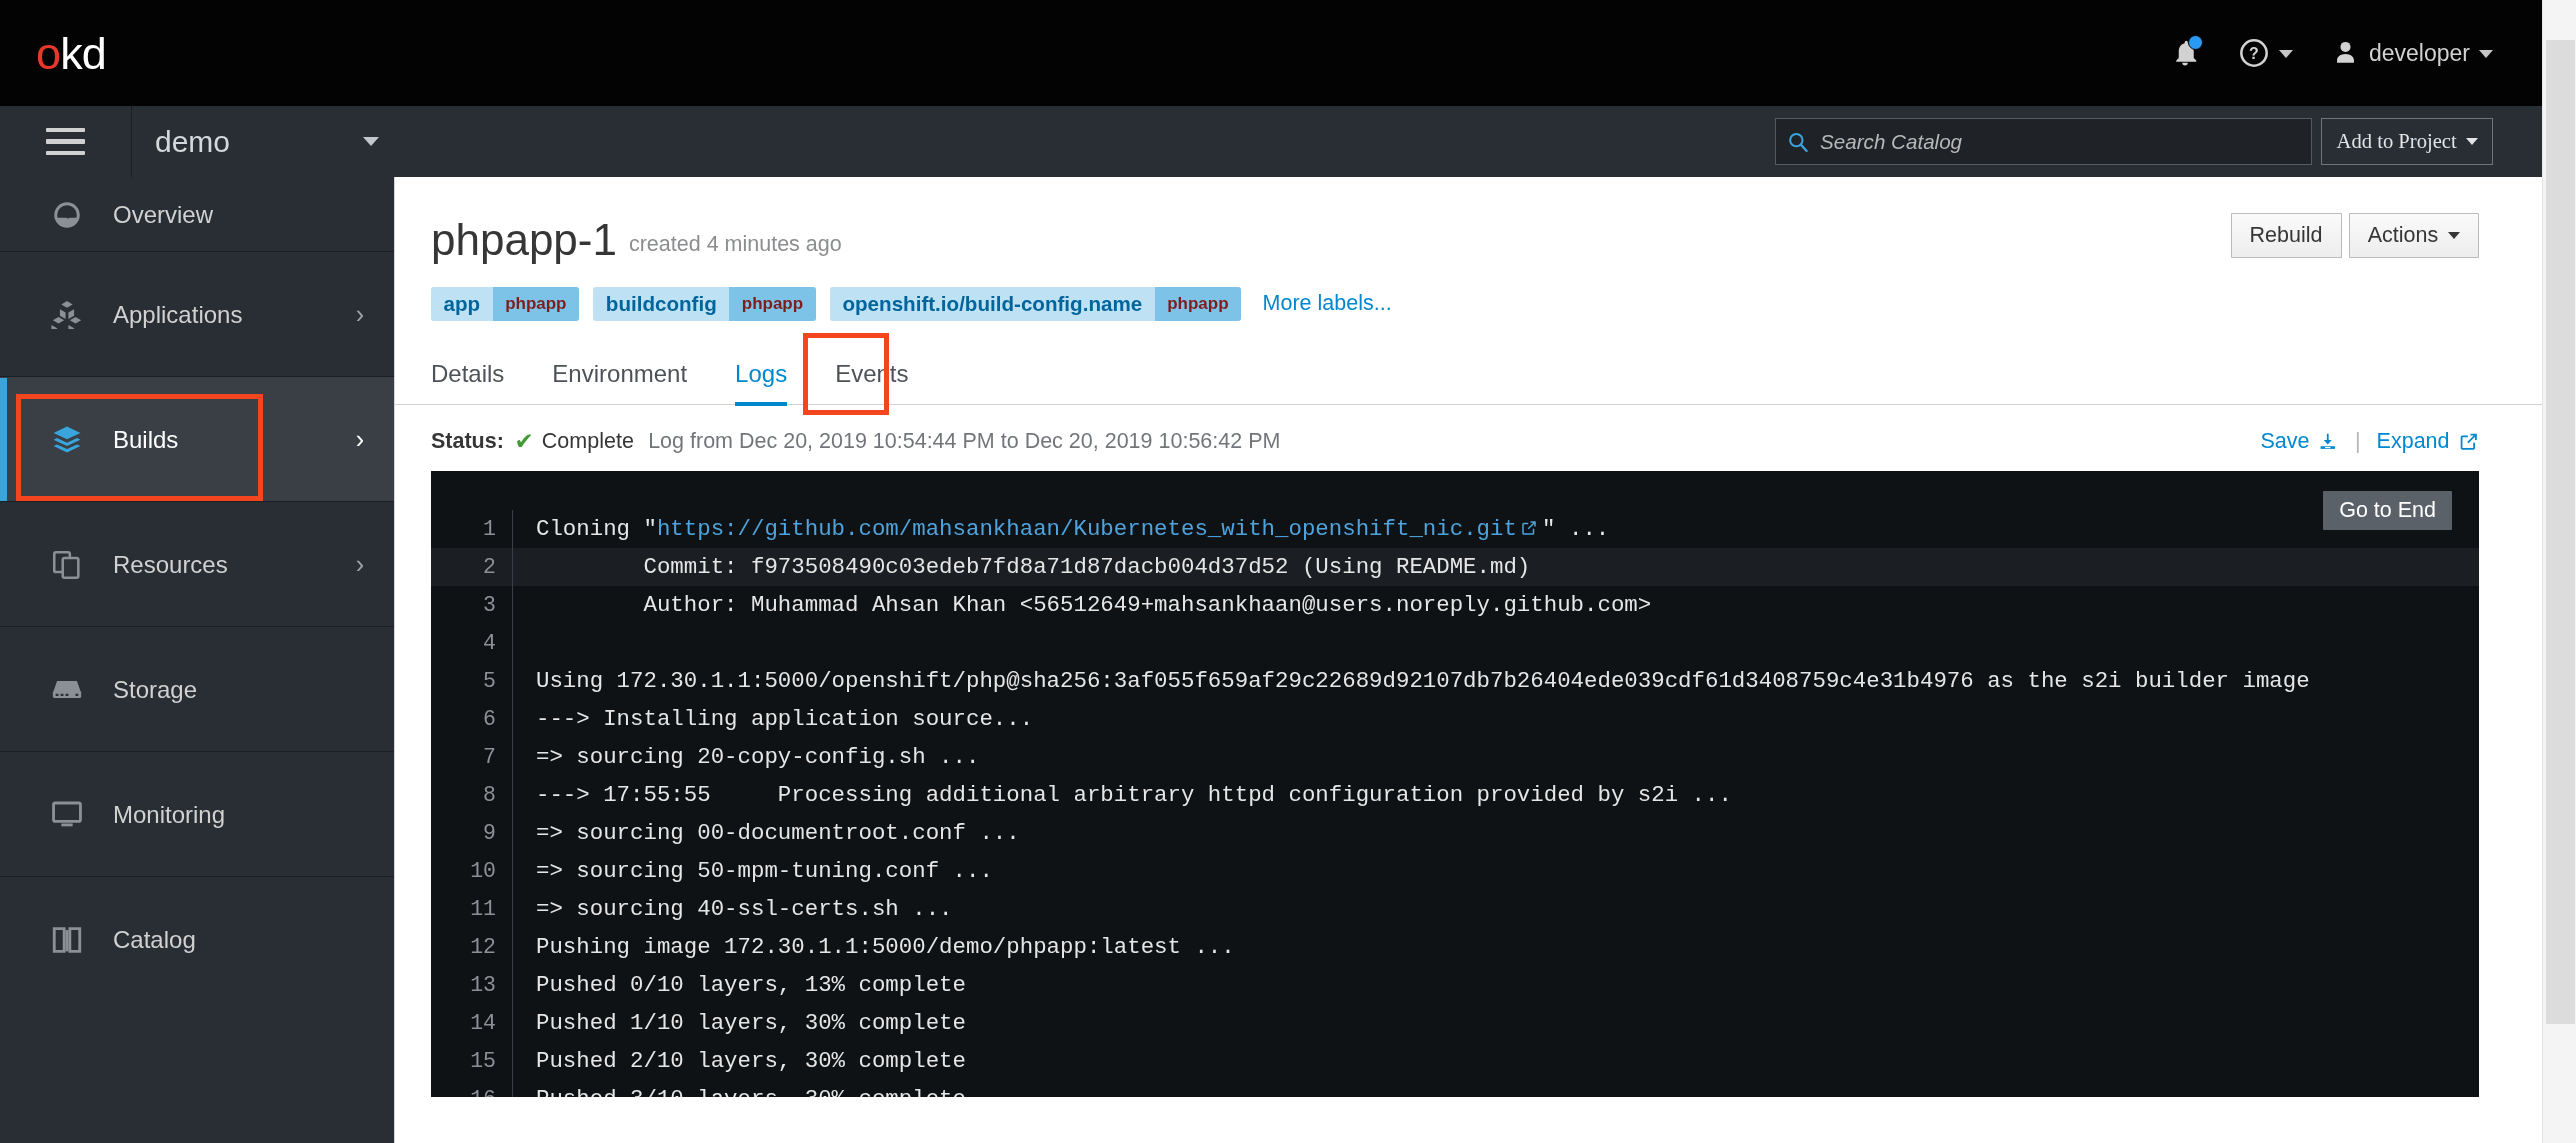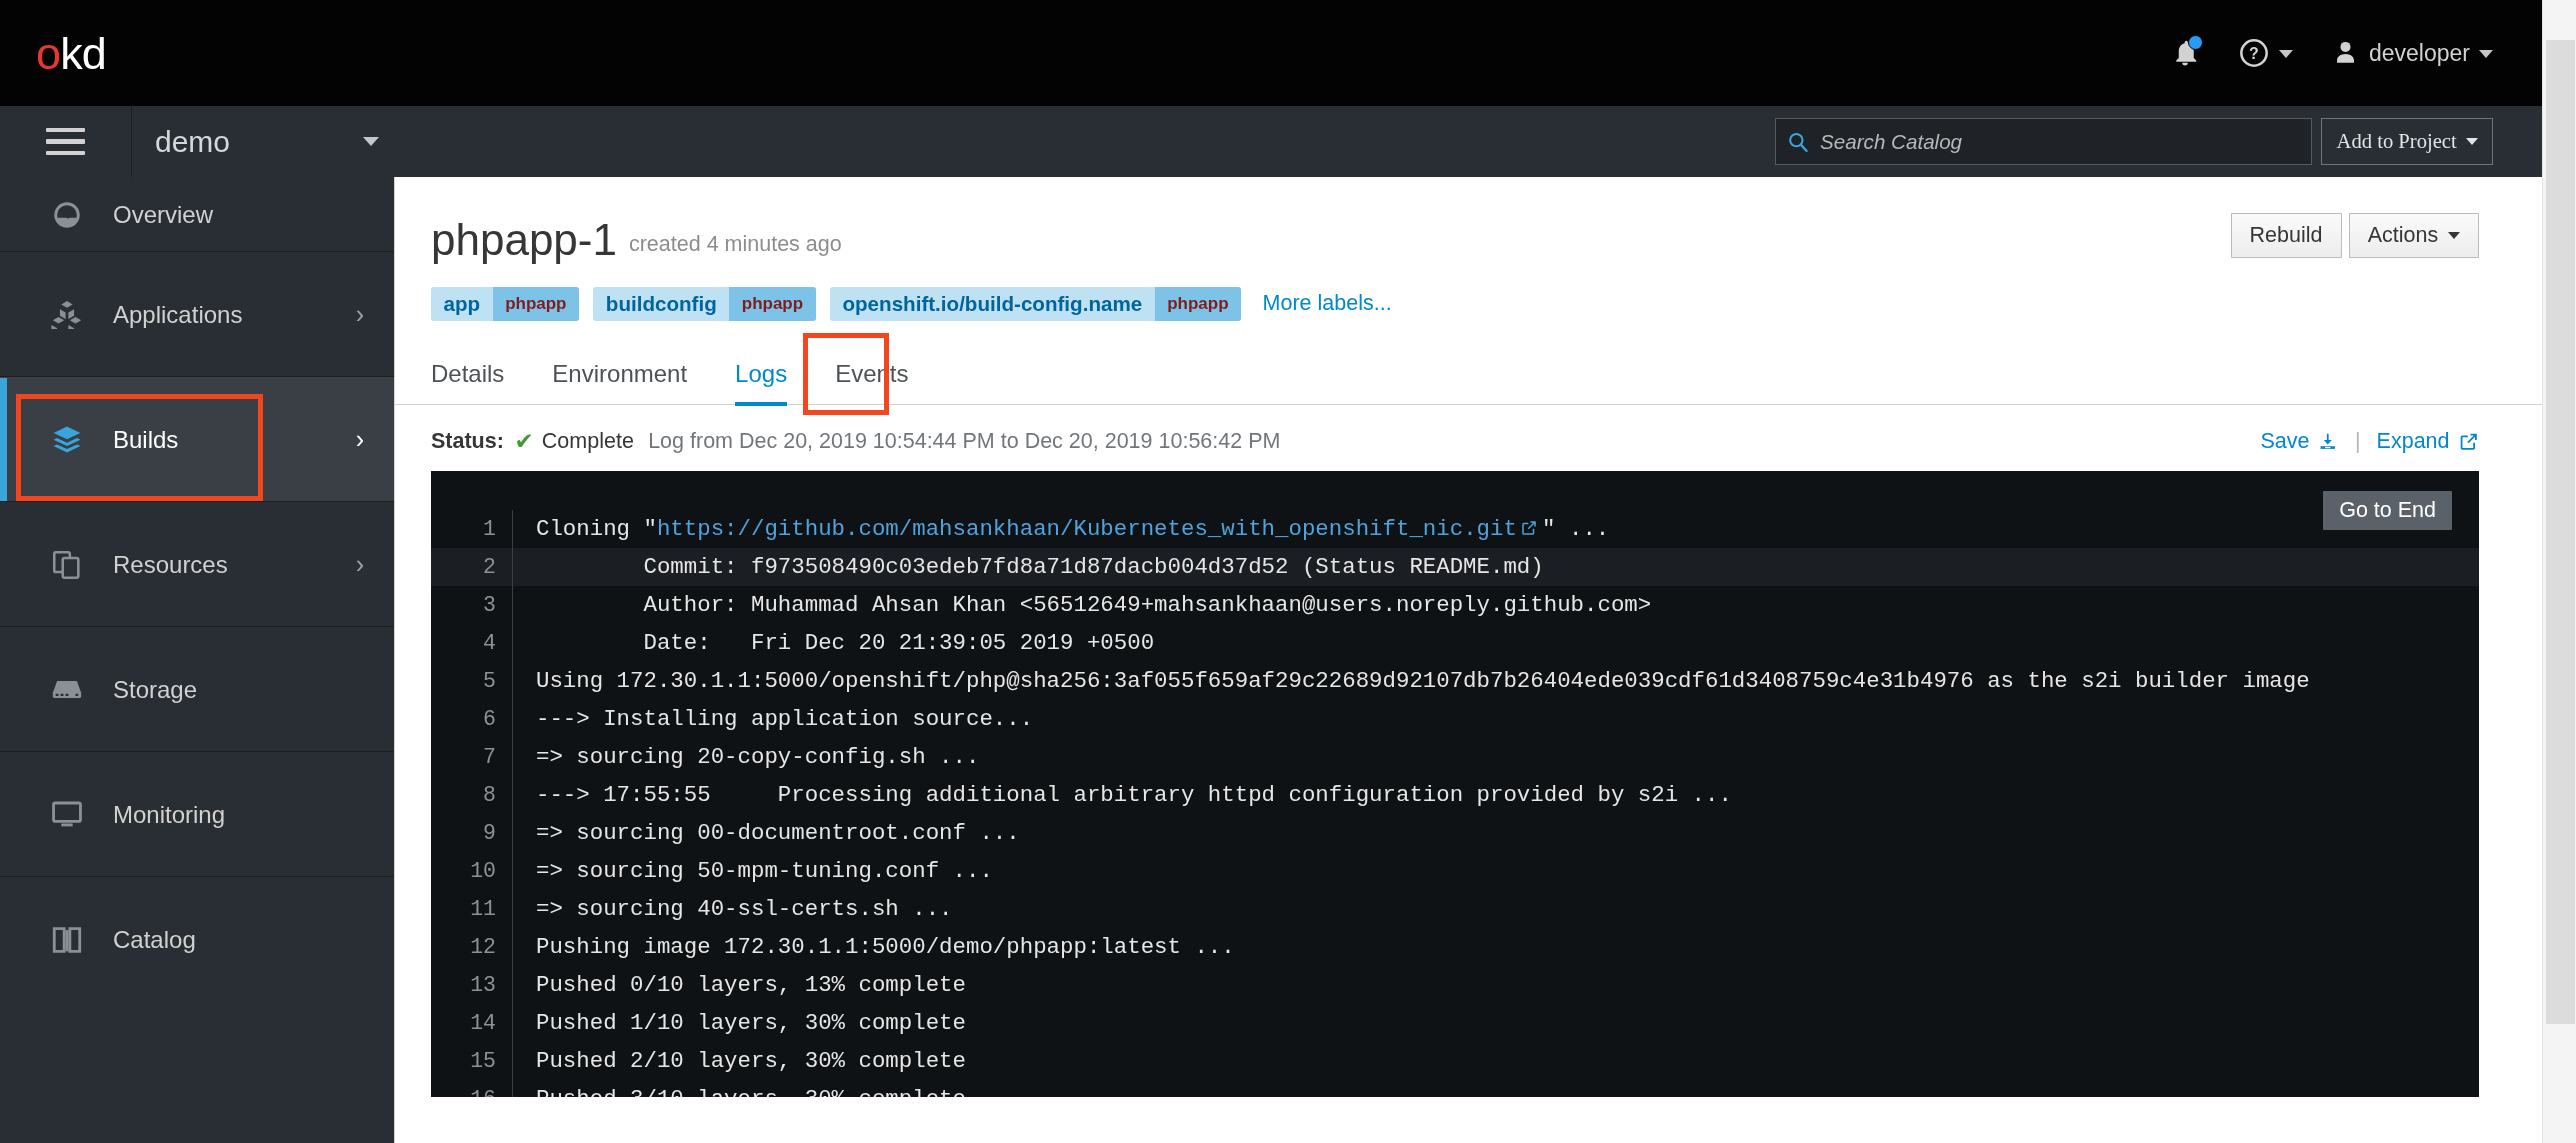--- a/index.html
+++ b/index.html
@@ -529,29 +529,28 @@
       <div class="log-line">
         <span class="ln-num">1</span>
         <span class="ln-text"><span>Cloning "</span><a href="#">https://github.com/mahsankhaan/Kubernetes_with_openshift_nic.git</a><svg class="ext-icon" width="18" height="18" viewBox="0 0 24 24">
               <path fill="none" stroke="#4fa3dd" stroke-width="2" d="M18 13v6a1 1 0 0 1-1 1H5a1 1 0 0 1-1-1V7a1 1 0 0 1 1-1h6"></path>
               <path fill="none" stroke="#4fa3dd" stroke-width="2" d="M14 4h6v6M20 4l-9 9"></path>
             </svg><span>" ...</span></span>
       </div>
 
       <div class="log-line alt">
         <span class="ln-num">2</span>
-        <span class="ln-text">        Commit: f973508490c03edeb7fd8a71d87dacb004d37d52 (Status README.md)</span>
+        <span class="ln-text">        Commit: f973508490c03edeb7fd8a71d87dacb004d37d52 (Using README.md)</span>
       </div>
       <div class="log-line">
         <span class="ln-num">3</span>
         <span class="ln-text">        Author: Muhammad Ahsan Khan &lt;56512649+mahsankhaan@users.noreply.github.com&gt;</span>
       </div>
       <div class="log-line">
         <span class="ln-num">4</span>
-        <span class="ln-text">        Date:   Fri Dec 20 21:39:05 2019 +0500</span>
       </div>
       <div class="log-line">
         <span class="ln-num">5</span>
         <span class="ln-text">Using 172.30.1.1:5000/openshift/php@sha256:3af055f659af29c22689d92107db7b26404ede039cdf61d3408759c4e31b4976 as the s2i builder image</span>
       </div>
       <div class="log-line">
         <span class="ln-num">6</span>
         <span class="ln-text">---&gt; Installing application source...</span>
       </div>
       <div class="log-line">

